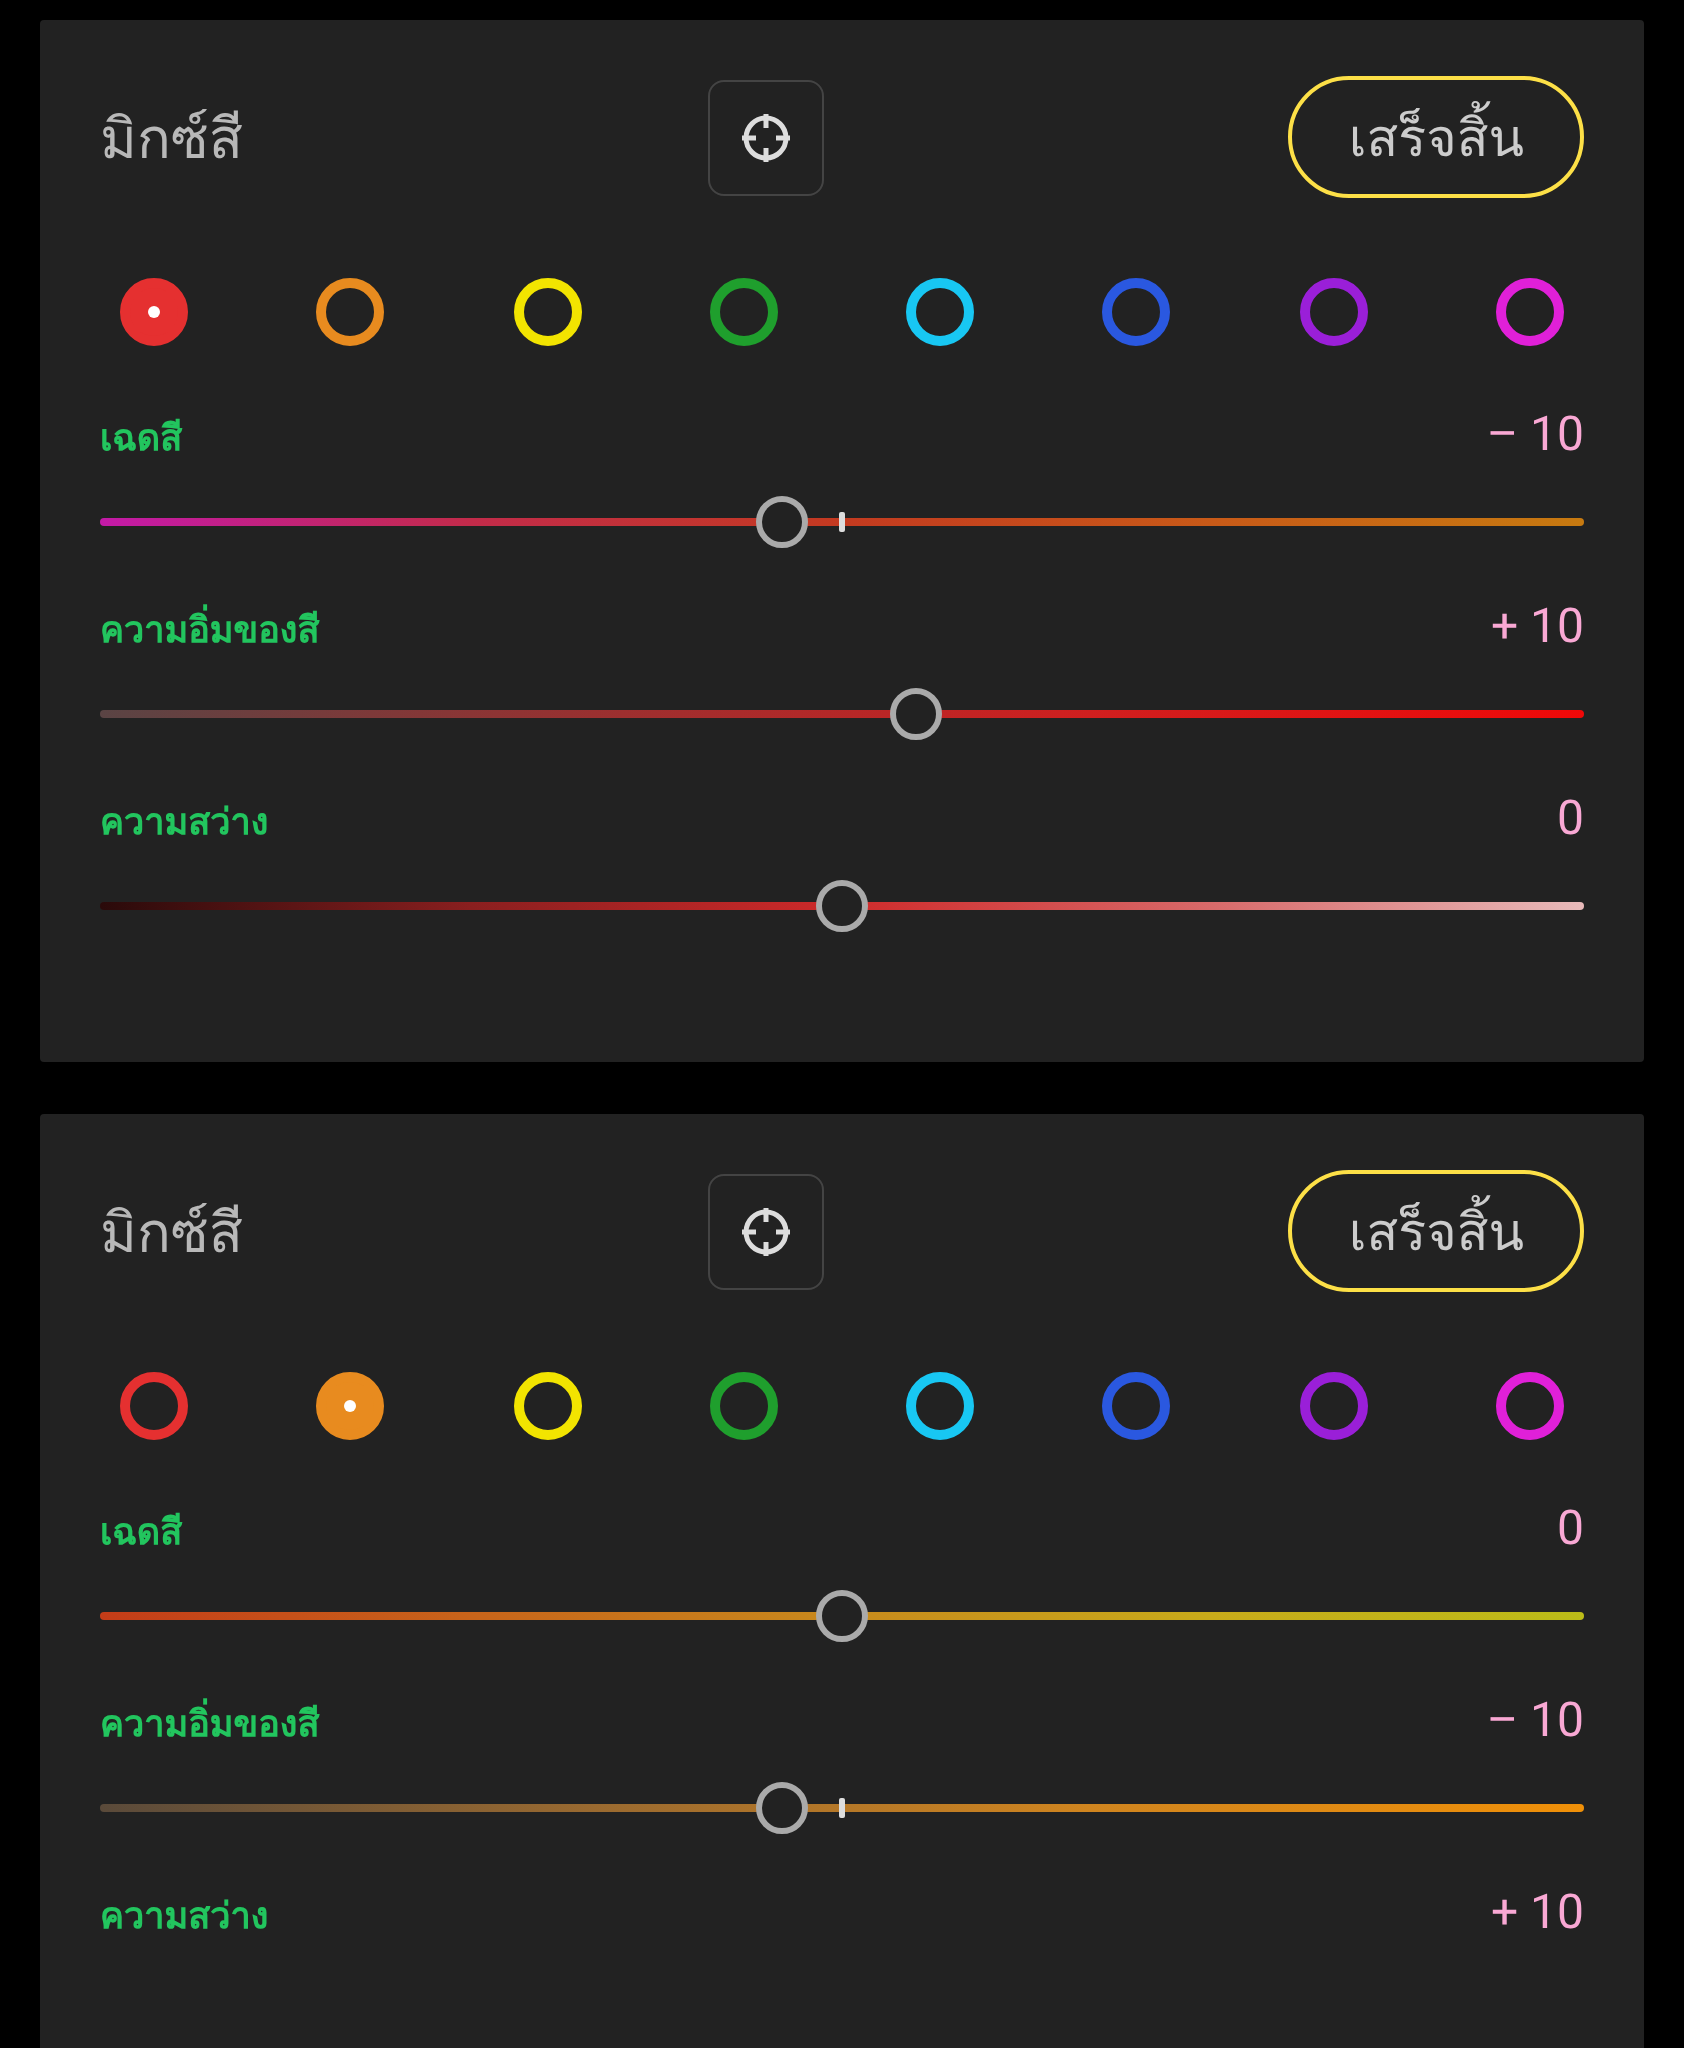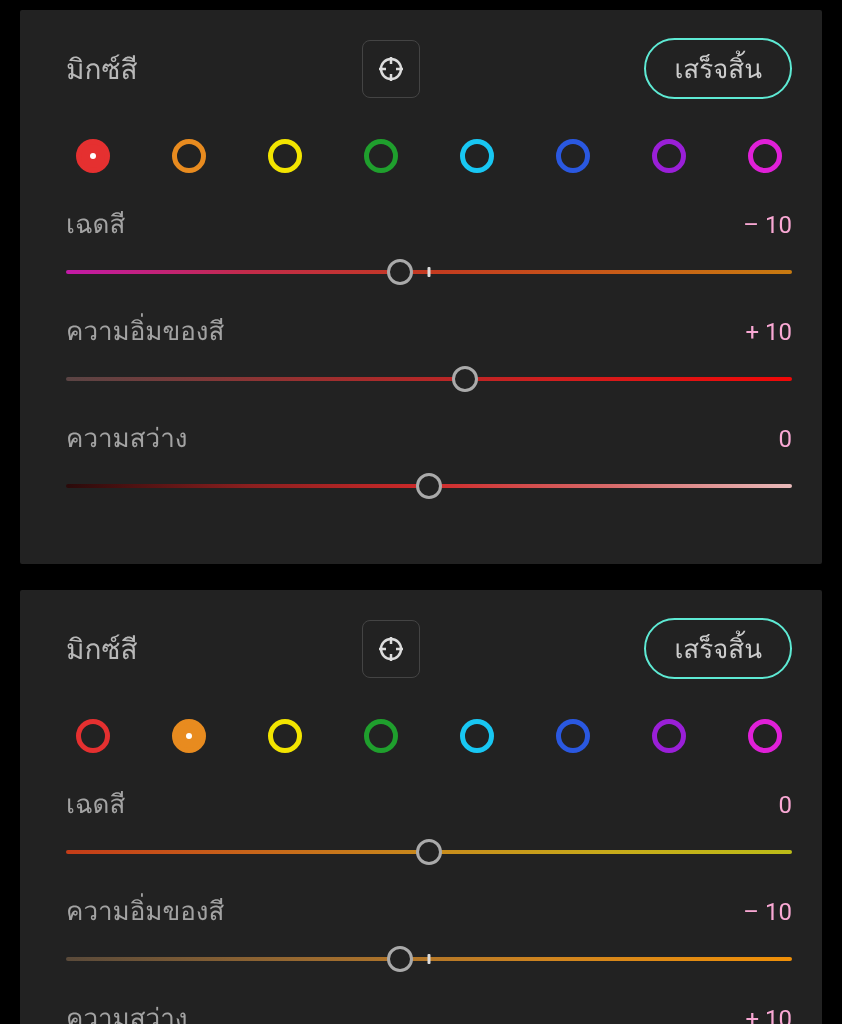--- a/index.html
+++ b/index.html
@@ -7,21 +7,21 @@
     width: 842px;
     height: 1024px;
     background: #000;
     font-family: -apple-system, BlinkMacSystemFont, "Segoe UI", Roboto, sans-serif;
     color: #c8c8c8;
     overflow: hidden;
   }
   .panel {
     background: #222;
     margin: 10px 20px;
-    padding: 28px 30px 40px 46px;
+    padding: 28px 30px 40px 30px;
     border-radius: 2px;
   }
   .panel + .panel { margin-top: 26px; }
   .header {
     display: flex;
     align-items: center;
     justify-content: space-between;
     margin-bottom: 40px;
   }
   .title {
@@ -33,21 +33,21 @@
     height: 58px;
     border: 1px solid #444;
     border-radius: 8px;
     background: transparent;
     display: flex;
     align-items: center;
     justify-content: center;
     cursor: pointer;
   }
   .done-btn {
-    border: 2px solid #5eead4;
+    border: 2px solid #fde047;
     border-radius: 999px;
     padding: 8px 28px;
     font-size: 26px;
     color: #ccc;
     background: transparent;
     cursor: pointer;
   }
   .swatches {
     display: flex;
     justify-content: space-between;
@@ -75,21 +75,21 @@
     background: #fff;
     border-radius: 50%;
   }
   .slider-group { margin-bottom: 24px; }
   .slider-row {
     display: flex;
     justify-content: space-between;
     align-items: baseline;
     margin-bottom: 14px;
   }
-  .slider-label { font-size: 26px; color: #a3a3a3; }
+  .slider-label { font-size: 18px; color: #22c55e; font-weight: bold; }
   .slider-value { font-size: 24px; color: #f9a8d4; }
   .slider-track {
     position: relative;
     height: 28px;
     cursor: pointer;
   }
   .track-line {
     position: absolute;
     top: 50%;
     left: 0; right: 0;

